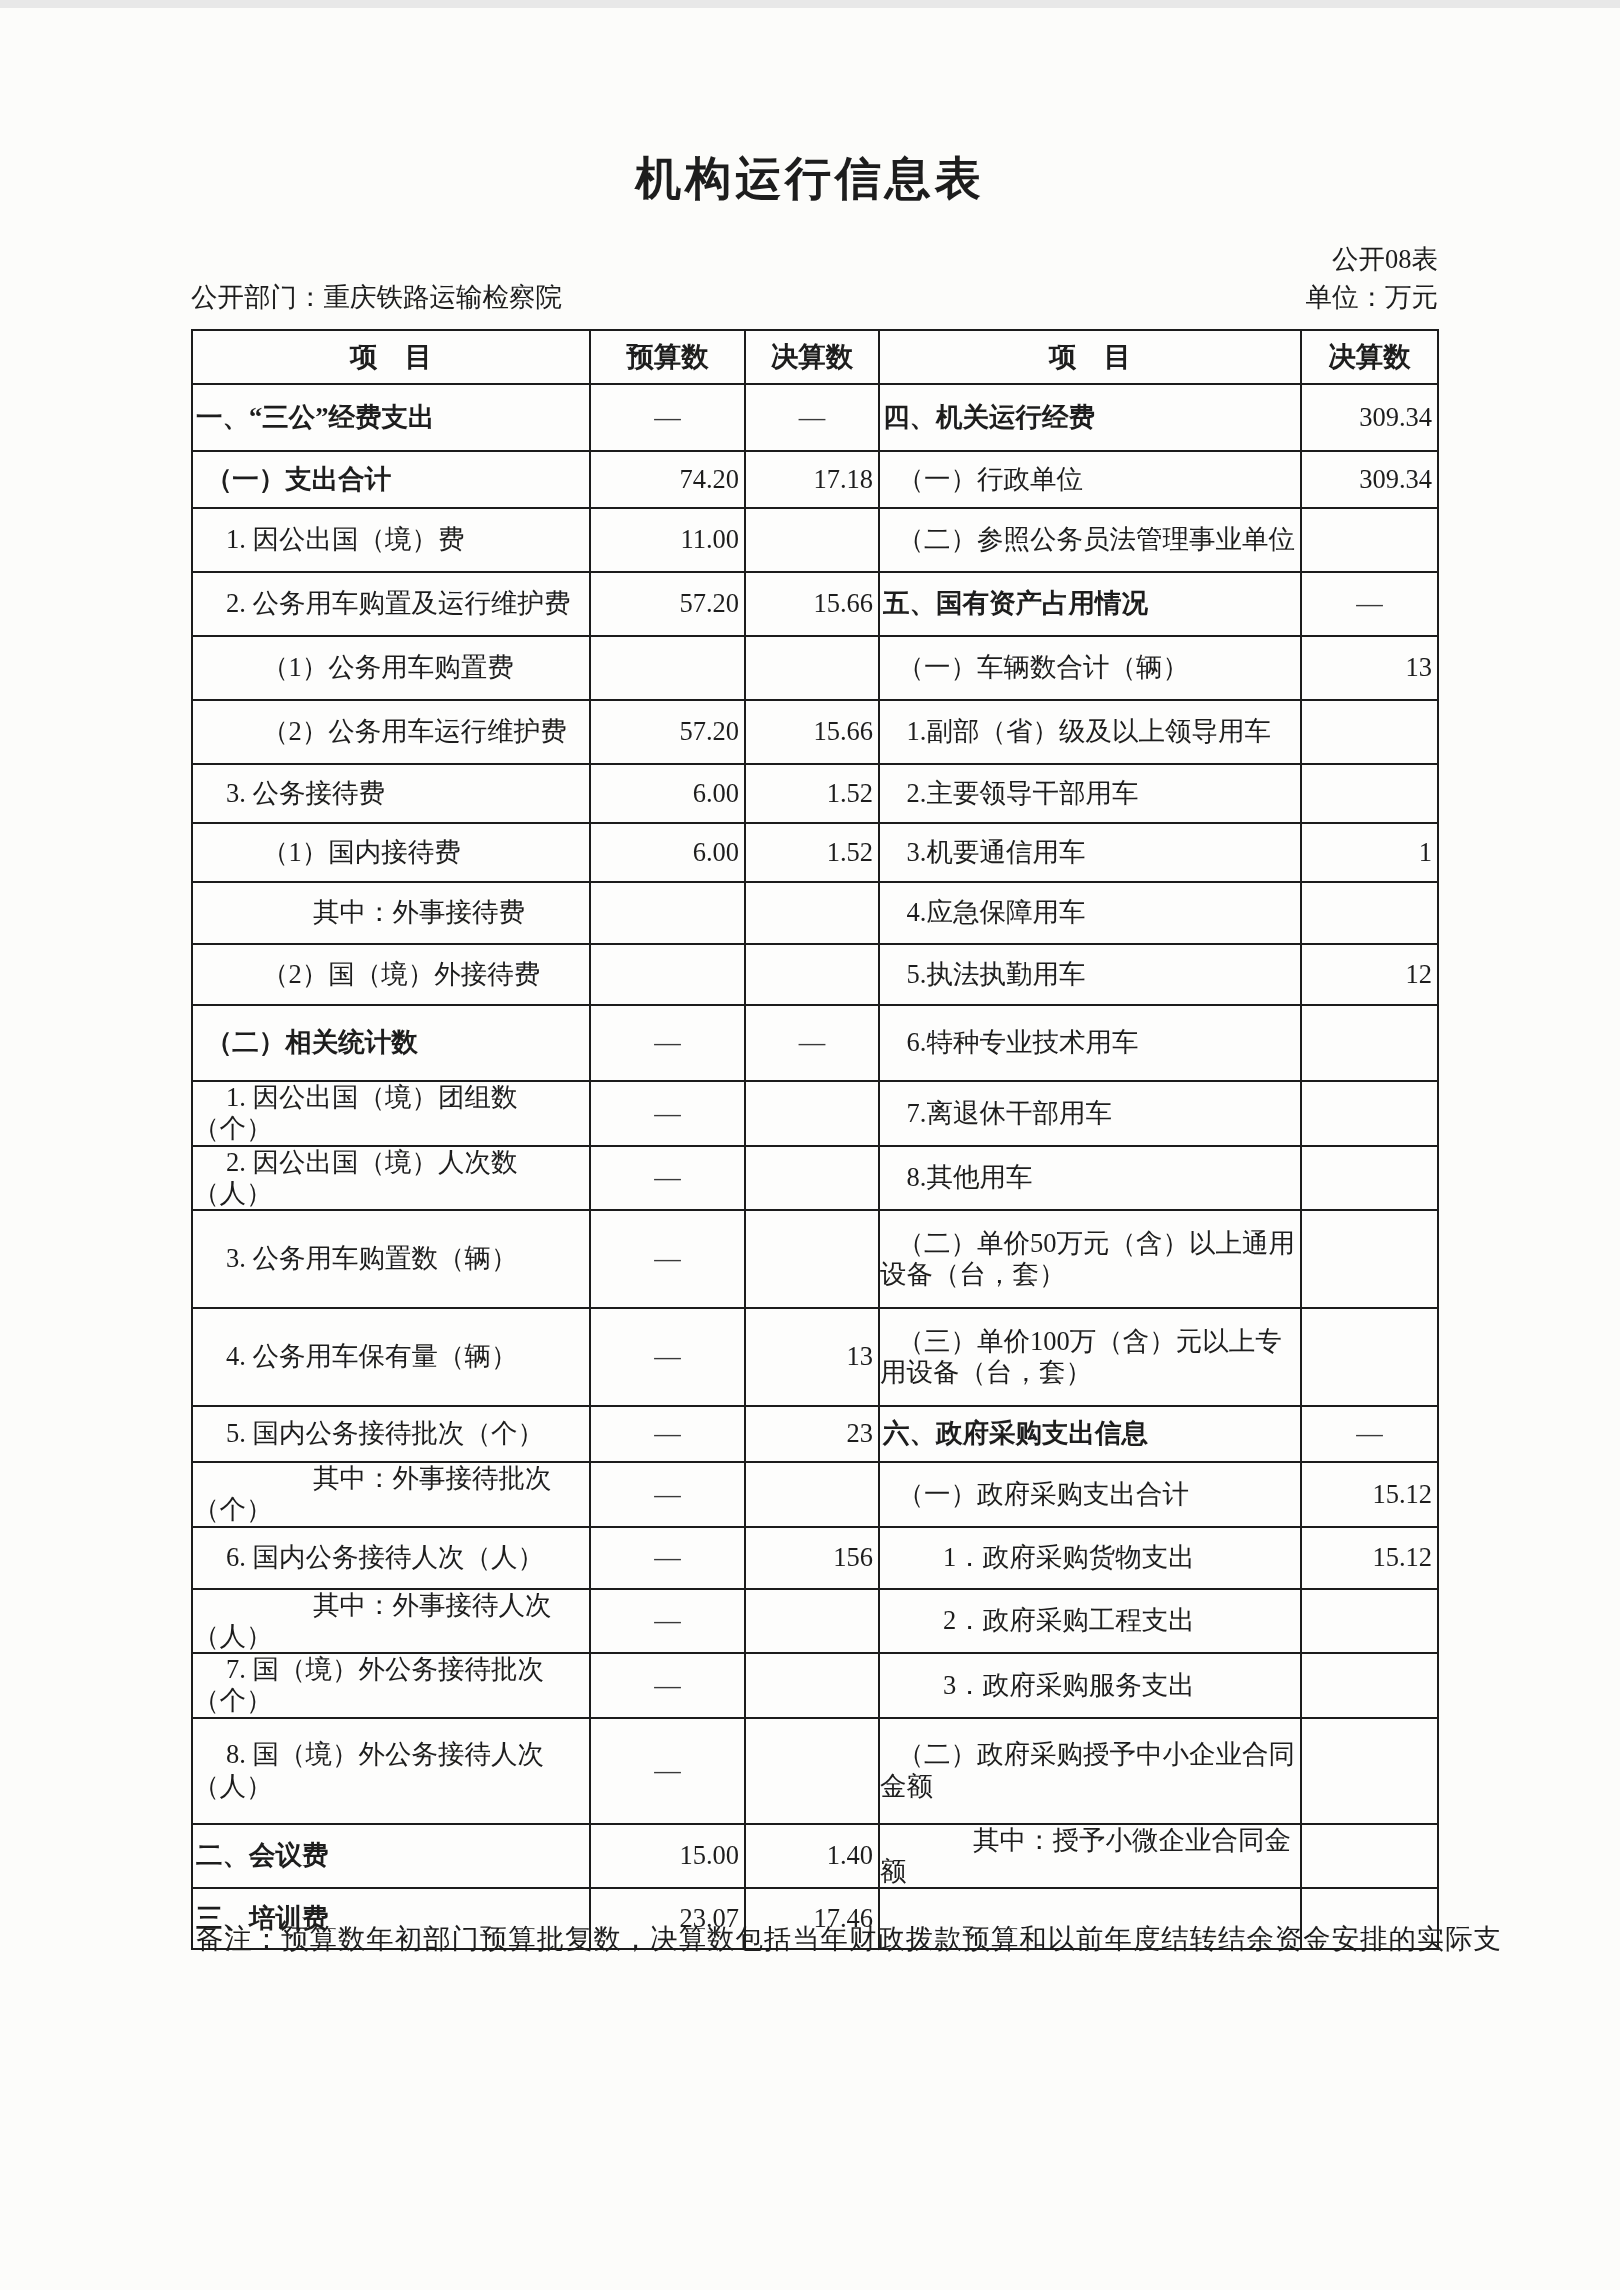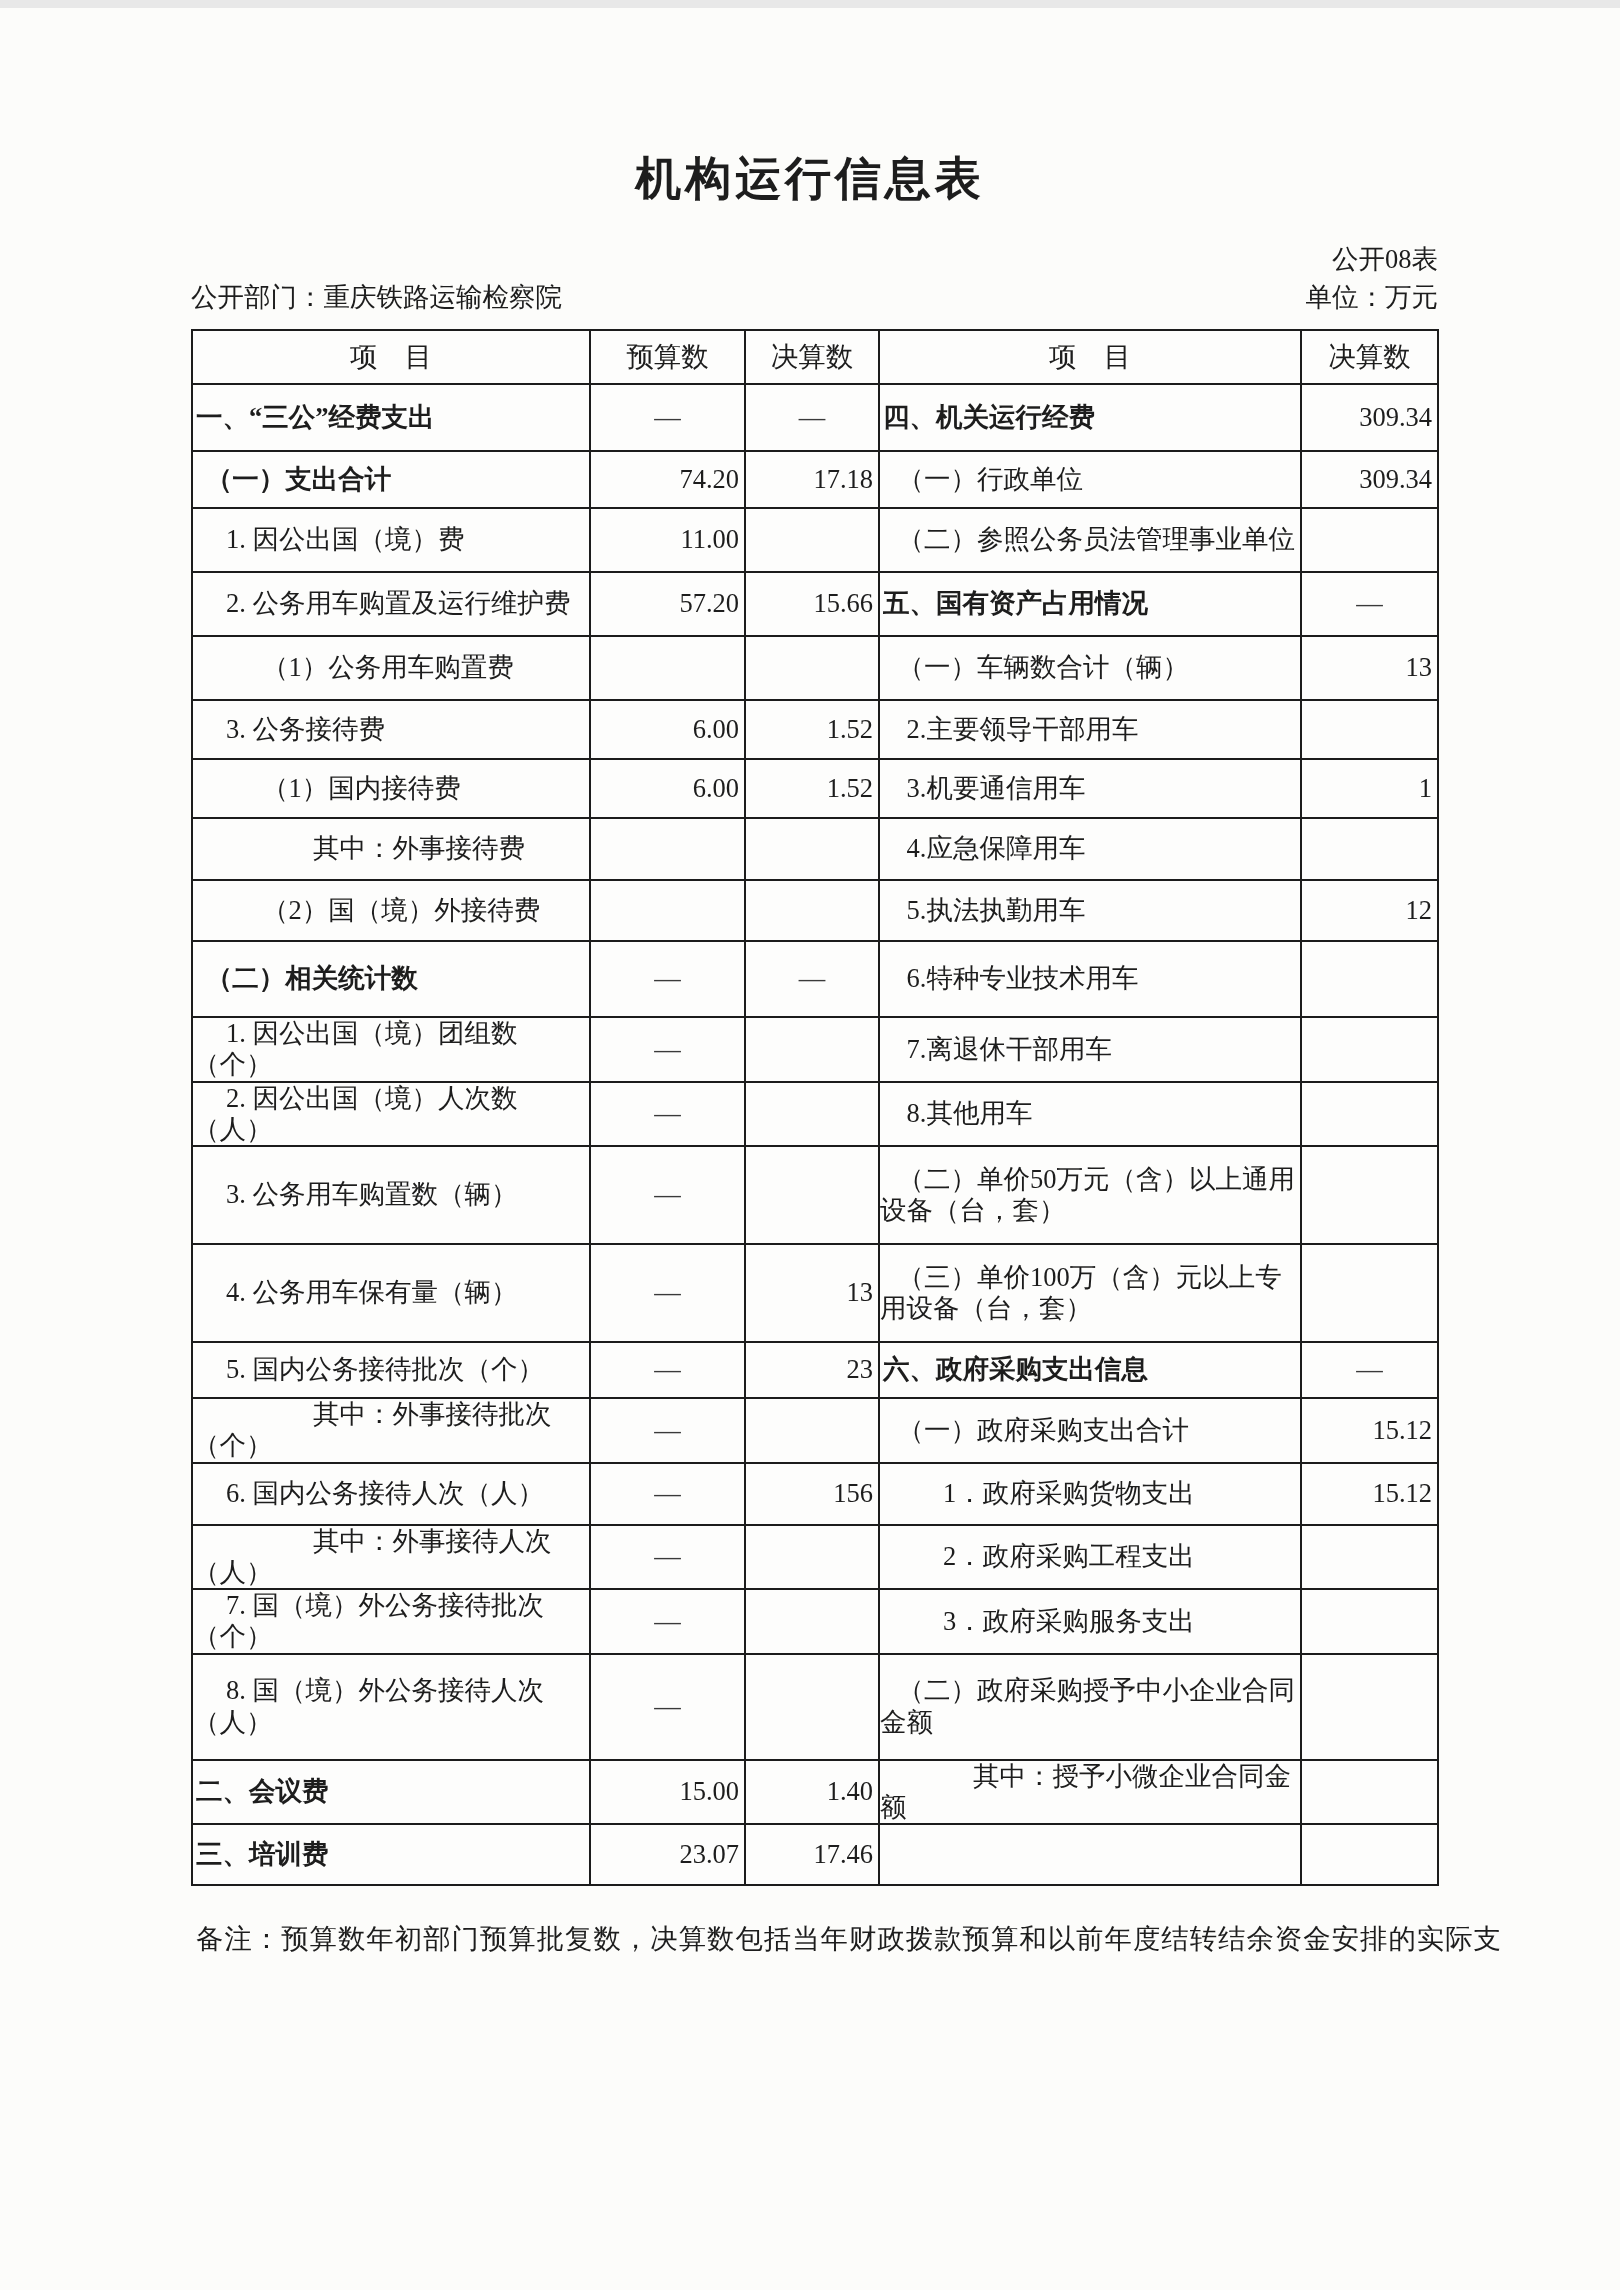--- a/index.html
+++ b/index.html
@@ -23,21 +23,21 @@
   }
   table.grid {
     position:absolute; left:191px; top:321px; width:1247px;
     border-collapse:collapse; table-layout:fixed;
     background:#fdfdfc;
   }
   .grid th, .grid td {
     border:2.9px solid #1c1c1c; padding:0; vertical-align:middle;
     font-size:26.5px; line-height:1.18; overflow:visible;
   }
-  .grid thead th { font-weight:normal; font-size:27.4px; text-align:center; }
+  .grid thead th { font-weight:bold; font-size:27.4px; text-align:center; }
   td.lab { text-align:left; padding-right:2px; }
   td.b { font-weight:bold; }
   td.num { text-align:right; padding-right:4.9px; font-size:26.5px;font-family:Liberation Serif, serif; }
   td.dash { text-align:center; color:#3a3a3a; }
   
   .L0 { text-indent:2.9px; }  .L1 { text-indent:12.7px; } .L2 { text-indent:33px; }
   .L3 { text-indent:69px; } .L4 { text-indent:120px; }
   .R0 { text-indent:2.9px; }  .R1 { text-indent:17.6px; } .R2 { text-indent:26.5px; }
   .R3 { text-indent:63px; } .R4 { text-indent:93px; }
   .note {
@@ -102,20 +102,27 @@
           <td class="lab R0 b">五、国有资产占用情况</td>
           <td class="dash">—</td>
         </tr>
         <tr style="height: 64px;">
           <td class="lab L3">（1）公务用车购置费</td>
           <td class="num"></td>
           <td class="num"></td>
           <td class="lab R1">（一）车辆数合计（辆）</td>
           <td class="num">13</td>
         </tr>
+        <tr style="height: 64px;">
+          <td class="lab L3">（2）公务用车运行维护费</td>
+          <td class="num">57.20</td>
+          <td class="num">15.66</td>
+          <td class="lab R2">1.副部（省）级及以上领导用车</td>
+          <td class="num"></td>
+        </tr>
         <tr style="height: 59px;">
           <td class="lab L2">3. 公务接待费</td>
           <td class="num">6.00</td>
           <td class="num">1.52</td>
           <td class="lab R2">2.主要领导干部用车</td>
           <td class="num"></td>
         </tr>
         <tr style="height: 59px;">
           <td class="lab L3">（1）国内接待费</td>
           <td class="num">6.00</td>

